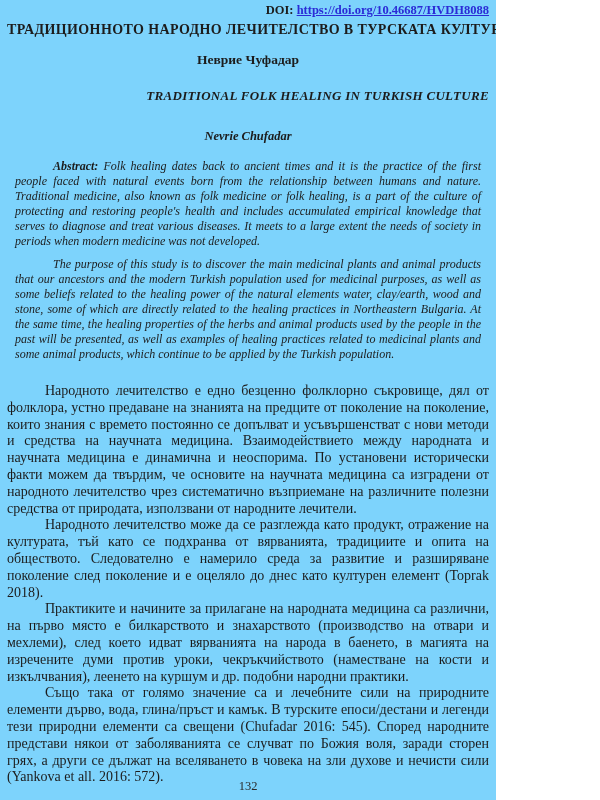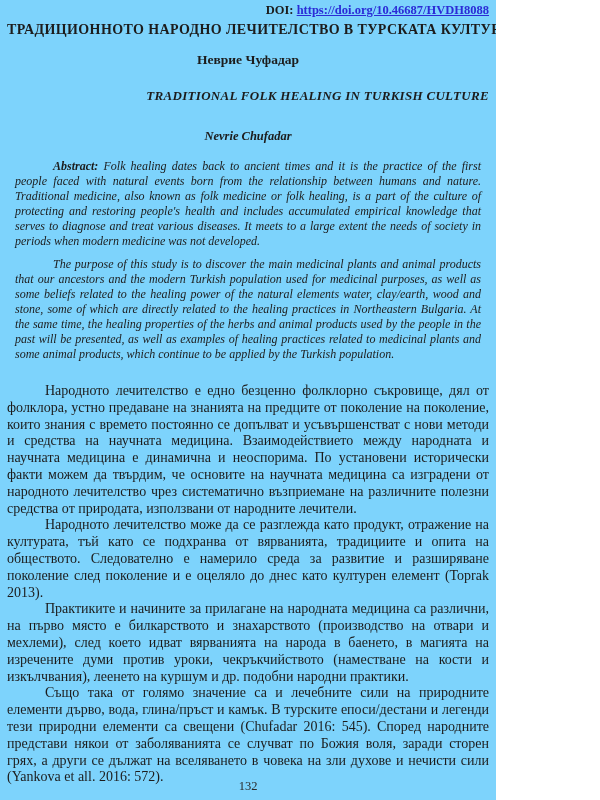--- a/index.html
+++ b/index.html
@@ -99,20 +99,20 @@
 
   <div class="author-en">Nevrie Chufadar</div>
 
   <div class="abstract">
     <p><span class="lbl">Abstract:</span> <span>Folk healing dates back to ancient times and it is the practice of the first people faced with natural events born from the relationship between humans and nature. Traditional medicine, also known as folk medicine or folk healing, is a part of the culture of protecting and restoring people's health and includes accumulated empirical knowledge that serves to diagnose and treat various diseases. It meets to a large extent the needs of society in periods when modern medicine was not developed.</span></p>
     <p>The purpose of this study is to discover the main medicinal plants and animal products that our ancestors and the modern Turkish population used for medicinal purposes, as well as some beliefs related to the healing power of the natural elements water, clay/earth, wood and stone, some of which are directly related to the healing practices in Northeastern Bulgaria. At the same time, the healing properties of the herbs and animal products used by the people in the past will be presented, as well as examples of healing practices related to medicinal plants and some animal products, which continue to be applied by the Turkish population.</p>
   </div>
 
   <div class="body-text">
     <p>Народното лечителство е едно безценно фолклорно съкровище, дял от фолклора, устно предаване на знанията на предците от поколение на поколение, които знания с времето постоянно се допълват и усъвършенстват с нови методи и средства на научната медицина. Взаимодействието между народната и научната медицина е динамична и неоспорима. По установени исторически факти можем да твърдим, че основите на научната медицина са изградени от народното лечителство чрез систематично възприемане на различните полезни средства от природата, използвани от народните лечители.</p>
-    <p>Народното лечителство може да се разглежда като продукт, отражение на културата, тъй като се подхранва от вярванията, традициите и опита на обществото. Следователно е намерило среда за развитие и разширяване поколение след поколение и е оцеляло до днес като културен елемент (Toprak 2013).</p>
+    <p>Народното лечителство може да се разглежда като продукт, отражение на културата, тъй като се подхранва от вярванията, традициите и опита на обществото. Следователно е намерило среда за развитие и разширяване поколение след поколение и е оцеляло до днес като културен елемент (Toprak 2018).</p>
     <p>Практиките и начините за прилагане на народната медицина са различни, на първо място е билкарството и знахарството (производство на отвари и мехлеми), след което идват вярванията на народа в баенето, в магията на изречените думи против уроки, чекръкчийството (наместване на кости и изкълчвания), леенето на куршум и др. подобни народни практики.</p>
     <p>Също така от голямо значение са и лечебните сили на природните елементи дърво, вода, глина/пръст и камък. В турските епоси/дестани и легенди тези природни елементи са свещени (Chufadar 2016: 545). Според народните представи някои от заболяванията се случват по Божия воля, заради сторен грях, а други се дължат на вселяването в човека на зли духове и нечисти сили (Yankova et all. 2016: 572).</p>
   </div>
 
   <div class="page-number">132</div>
 
 </div>
 
 </body></html>

